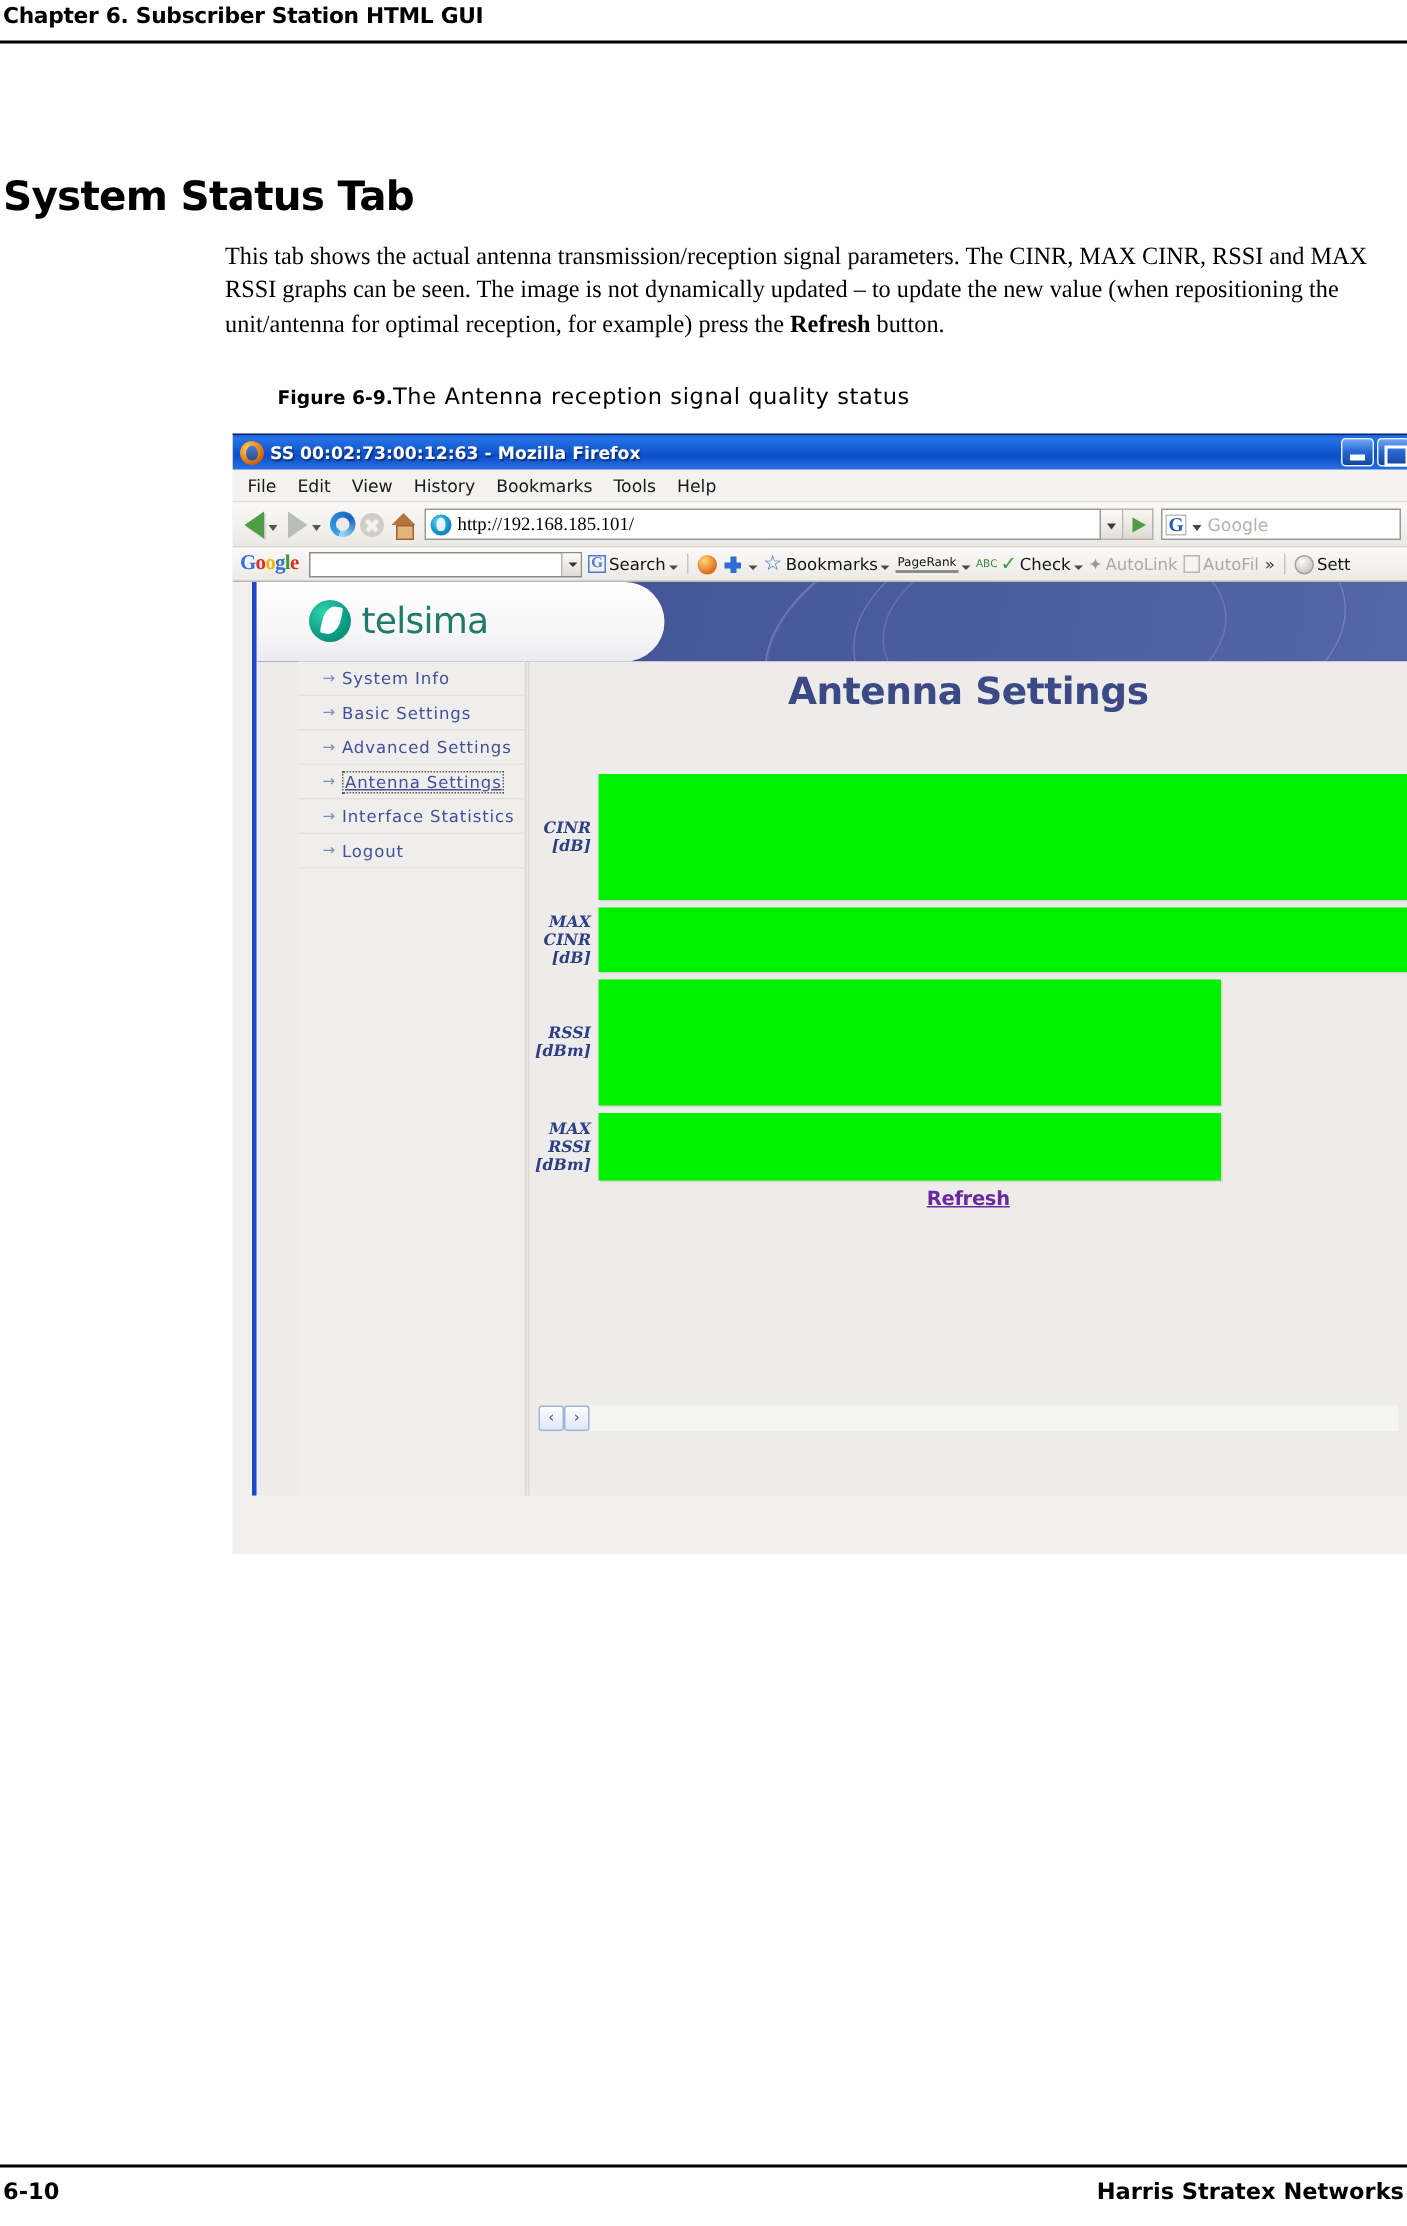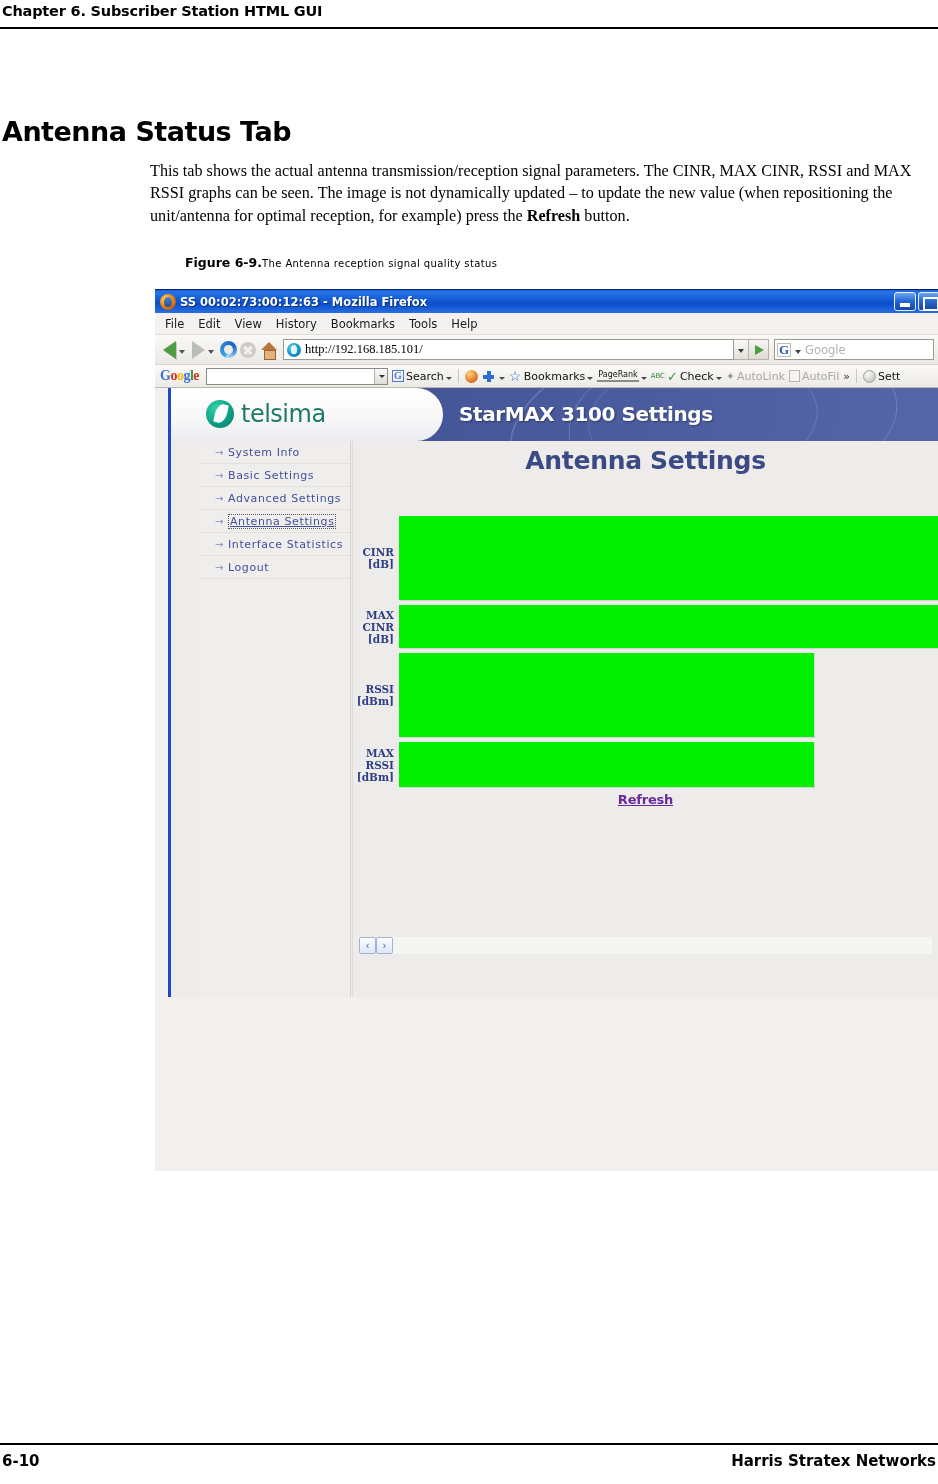--- a/index.html
+++ b/index.html
@@ -47,42 +47,42 @@
     position: absolute; left: 150px; top: 255px;
     font-size: 14px; color: #000;
     white-space: nowrap;
   }
   .figure-caption .fignum {
     font-family: "DejaVu Sans", sans-serif;
     font-weight: bold; font-size: 12.5px; margin-left: 35px;
   }
   .figure-caption .figtext {
     font-family: "DejaVu Sans", sans-serif;
-    font-weight: normal; font-size: 10px; letter-spacing: 0.4px;
+    font-weight: normal; font-size: 15px; letter-spacing: 0.4px;
   }
 
   .footer-rule {
     position: absolute; left: 0; top: 1443px; width: 938px; height: 2px;
     background: #000;
   }
   .footer-left {
     position: absolute; left: 2px; top: 1452px;
     font-family: "DejaVu Sans", sans-serif;
     font-weight: bold; font-size: 15px; color: #000;
   }
   .footer-right {
     position: absolute; right: 2px; top: 1452px;
     font-family: "DejaVu Sans", sans-serif;
     font-weight: bold; font-size: 15px; color: #000; margin-left: 11px;
   }
 
   
   .browser {
     position: absolute; left: 155px; top: 289px;
-    width: 783px; height: 882px;
+    width: 783px; height: 747px;
     background: #f1f0ee;
     overflow: hidden;
     border-top: 1px solid #0a246a;
   }
 
   
   .titlebar {
     position: relative; height: 23px;
     background: linear-gradient(180deg,#1b62d6 0%,#2573e4 10%,#0c4ecb 60%,#2a6fe0 100%);
     display: flex; align-items: center;
@@ -434,21 +434,21 @@
     background: #edecea;
     border-left: 1px solid #dedbd6;
     overflow: hidden;
   }
   .page-title {
     text-align: center; margin-top: 5px;
     font-family: "DejaVu Sans", sans-serif; font-weight: bold;
     font-size: 25px; color: #3b4a85; letter-spacing: -0.3px;
   }
   .chart {
-    position: absolute; left: 0; top: 75px; right: 0;
+    position: absolute; left: 0; top: 75px; right: 0; font-style: italic;
   }
   .bar-row {
     display: flex; align-items: center;
     margin-bottom: 5px;
   }
   .bar-label {
     width: 46px; flex: none; text-align: right; padding-right: 5px;
     font-family: "DejaVu Serif", serif; font-weight: bold;
     font-size: 10.5px; line-height: 12px; color: #2f3f85;
   }
@@ -493,21 +493,21 @@
     color: #7e95c9; font-size: 8px; letter-spacing: -1px;
     font-family: "DejaVu Sans", sans-serif;
   }
 </style>
 </head>
 <body>
 
 <div class="doc-header">Chapter 6.  Subscriber Station HTML GUI</div>
 <div class="doc-header-rule"></div>
 
-<h1 class="section-title">Antenna Status Tab</h1>
+<h1 class="section-title">System Status Tab</h1>
 
 <p class="body-text"><span>This tab shows the actual antenna transmission/reception signal parameters. The CINR, MAX CINR, RSSI and MAX RSSI graphs can be seen. The image is not dynamically updated –  to update the new value (when repositioning the unit/antenna for optimal reception, for example) press the </span><b>Refresh</b><span> button.</span></p>
 
 <div class="figure-caption">
   <span class="fignum">Figure 6-9.</span><span class="figtext">The Antenna reception signal quality status</span>
 </div>
 
 <div class="browser">
 
   <div class="titlebar">
@@ -600,21 +600,20 @@
 
     <div class="banner">
       <div class="banner-swirl"></div>
       <div class="banner-swirl2"></div>
       <div class="banner-swirl3"></div>
       <div class="banner-white"></div>
       <div class="logo-wrap">
         <span class="logo-leaf"></span>
         <span class="logo-text">telsima</span>
       </div>
-      <div class="banner-title">StarMAX 3100 Settings</div>
     </div>
 
     <div class="sidebar">
       <div class="nav-item">
         <span class="arrow">→</span>
         <span class="label">System Info</span>
       </div>
       <div class="nav-item">
         <span class="arrow">→</span>
         <span class="label">Basic Settings</span>

